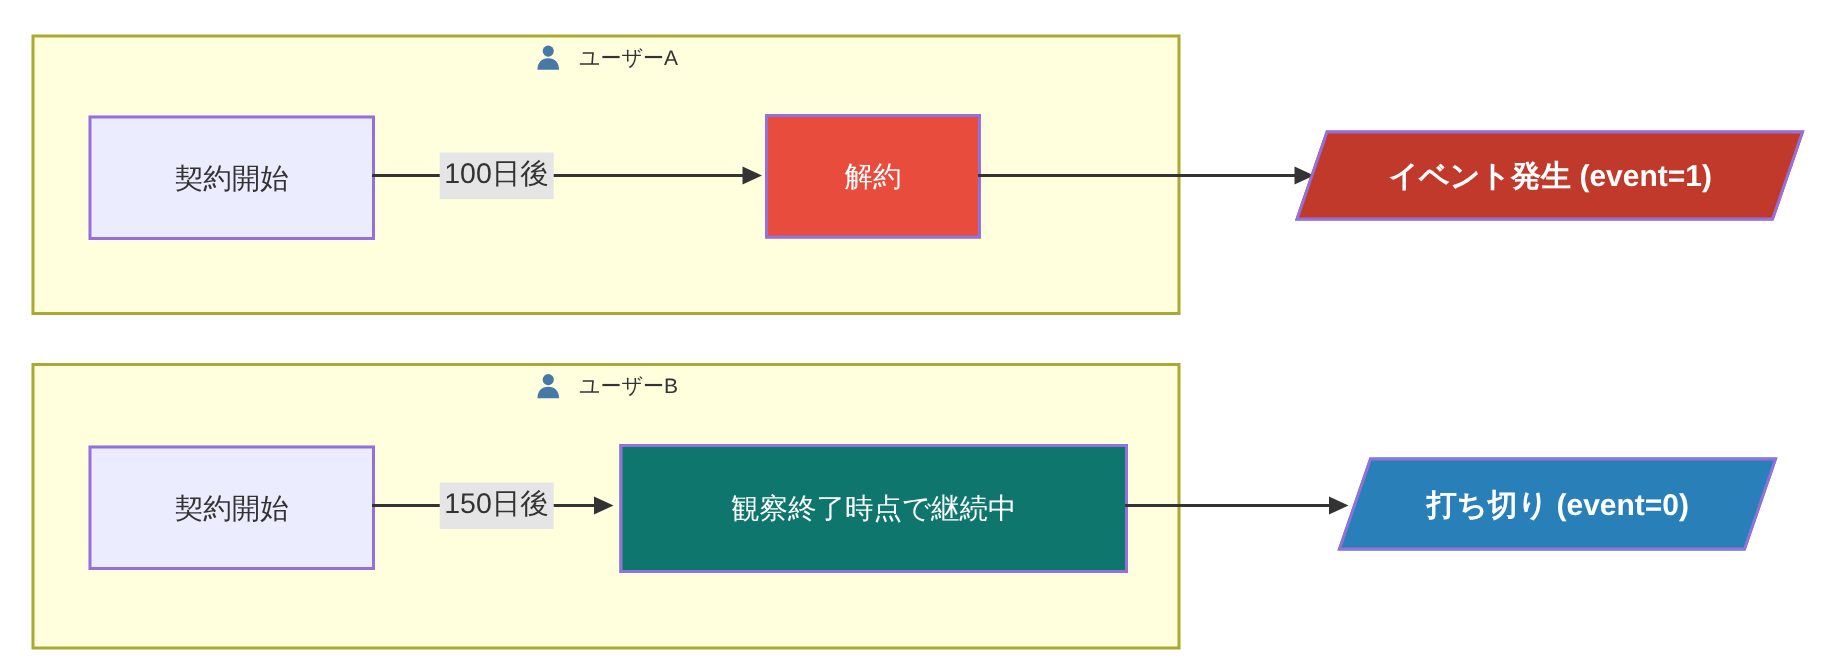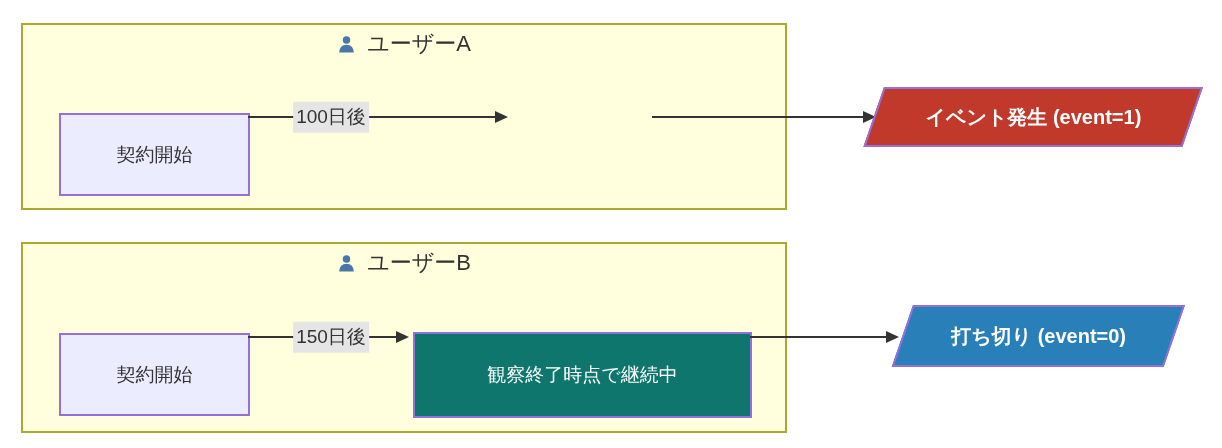--- a/index.html
+++ b/index.html
@@ -10,30 +10,29 @@
   
   .group {
     position:absolute; background:#ffffde; border:2px solid #aaaa33;
     box-sizing:border-box;
   }
   #groupA { left:21px; top:23px; width:766px; height:187px; }
   #groupB { left:21px; top:242px; width:766px; height:191px; }
   .group-title {
     position:absolute; top:4px; left:0; width:100%;
     display:flex; justify-content:center; align-items:center; gap:11px;
-    font-size:22px; color:#333333;
+    font-size:14px; color:#333333;
   }
   .group-title svg { display:block; }
 
   
   .node {
     position:absolute; display:flex; align-items:center; justify-content:center;
     font-size:19px; border:2px solid #9370db; box-sizing:border-box;
     white-space:nowrap;
-    margin-top:36px;
   }
   .start-a { left:36px; top:52px; width:191px; height:83px; background:#ececff; color:#333333; }
   .start-b { left:36px; top:53px; width:191px; height:83px; background:#ececff; color:#333333; }
   .cancel  { left:487px; top:51px; width:144px; height:83px; background:#e74c3c; color:#ffffff; }
   .ongoing { left:390px; top:52px; width:339px; height:86px; background:#0f766e; color:#ffffff; }
 
   
   .edge { position:absolute; height:2px; background:#333333; }
   #edgeA1 { left:248px; top:116px; width:248px; }
   #edgeA2 { left:652px; top:116px; width:212px; }
@@ -75,20 +74,21 @@
 
   <section class="group" id="groupA">
     <div class="group-title">
       <svg viewBox="0 0 24 24" width="19" height="19" aria-hidden="true">
         <circle cx="12" cy="6.4" r="4.7" fill="#4878a8"></circle>
         <path d="M12 12.4c-5.6 0-9.1 3.7-9.1 9.6h18.2c0-5.9-3.5-9.6-9.1-9.6z" fill="#4878a8"></path>
       </svg>
       <span>ユーザーA</span>
     </div>
     <div class="node start-a">契約開始</div>
+    <div class="node cancel">解約</div>
   </section>
 
   <section class="group" id="groupB">
     <div class="group-title">
       <svg viewBox="0 0 24 24" width="19" height="19" aria-hidden="true">
         <circle cx="12" cy="6.4" r="4.7" fill="#4878a8"></circle>
         <path d="M12 12.4c-5.6 0-9.1 3.7-9.1 9.6h18.2c0-5.9-3.5-9.6-9.1-9.6z" fill="#4878a8"></path>
       </svg>
       <span>ユーザーB</span>
     </div>

